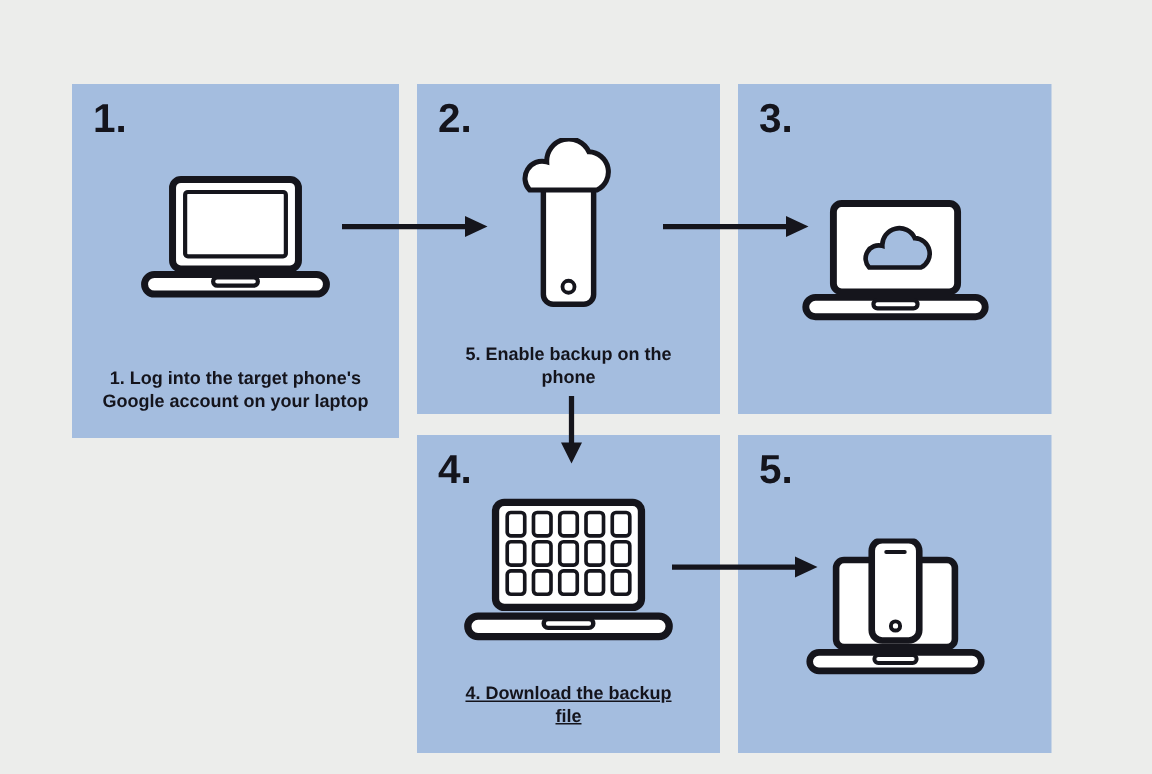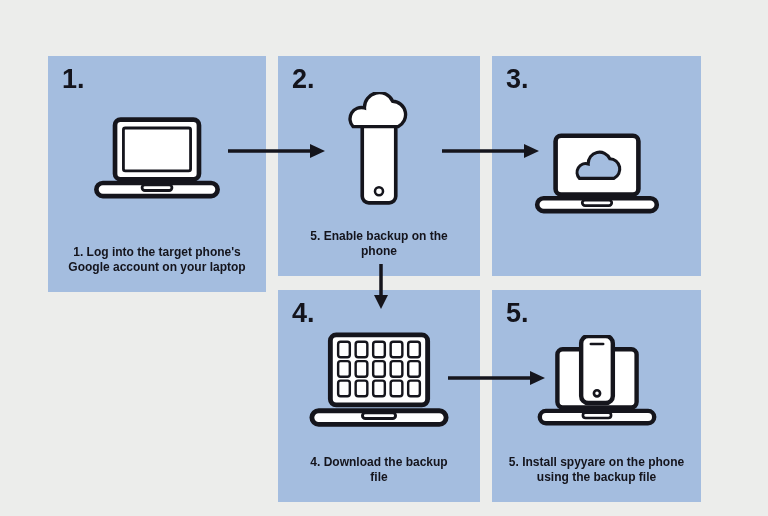--- a/index.html
+++ b/index.html
@@ -106,36 +106,35 @@
           <rect x="33" y="51" width="12" height="16" rx="2.5"></rect>
             <rect x="51" y="51" width="12" height="16" rx="2.5"></rect>
             <rect x="69" y="51" width="12" height="16" rx="2.5"></rect>
             <rect x="87" y="51" width="12" height="16" rx="2.5"></rect>
             <rect x="105" y="51" width="12" height="16" rx="2.5"></rect>
         </g>
         <rect class="stroke" x="6" y="82" width="138" height="14" rx="7" stroke-width="5"></rect>
         <rect class="stroke" x="58" y="84" width="34" height="6" rx="3" stroke-width="3"></rect>
       </svg>
     </div>
-    <div class="caption" style="width:152px;">4. Download the backup file</div>
+    <div class="caption" style="width:152px;text-decoration:underline;">4. Download the backup file</div>
   </div>
 
   <div class="panel" style="left:492px;top:290px;width:209px;height:212px;">
     <div class="num">5.</div>
     <div class="iconwrap" style="padding-top:18px;">
       <svg width="132" height="92" viewBox="0 0 150 104">
         <rect class="stroke" x="30" y="16" width="90" height="66" rx="6" stroke-width="5"></rect>
         <rect class="stroke" x="57" y="1" width="36" height="76" rx="8" stroke-width="5"></rect>
         <line x1="68" y1="10" x2="82" y2="10" stroke="#15151c" stroke-width="3" stroke-linecap="round"></line>
         <circle class="stroke" cx="75" cy="66" r="3.5" stroke-width="3"></circle>
         <rect class="stroke" x="10" y="86" width="130" height="14" rx="7" stroke-width="5"></rect>
         <rect class="stroke" x="59" y="88" width="32" height="6" rx="3" stroke-width="3"></rect>
       </svg>
     </div>
-    <div class="caption" style="width:178px;">5. Install spyyare on the phone using the backup file</div>
   </div>
 
   <svg class="arrow" style="left:226px;top:141px;" width="100" height="20" viewBox="0 0 100 20">
     <line x1="2" y1="10" x2="85" y2="10" stroke="#15151c" stroke-width="3.5"></line>
     <polygon points="84,3 99,10 84,17" fill="#15151c"></polygon>
   </svg>
 
   <svg class="arrow" style="left:440px;top:141px;" width="100" height="20" viewBox="0 0 100 20">
     <line x1="2" y1="10" x2="85" y2="10" stroke="#15151c" stroke-width="3.5"></line>
     <polygon points="84,3 99,10 84,17" fill="#15151c"></polygon>

